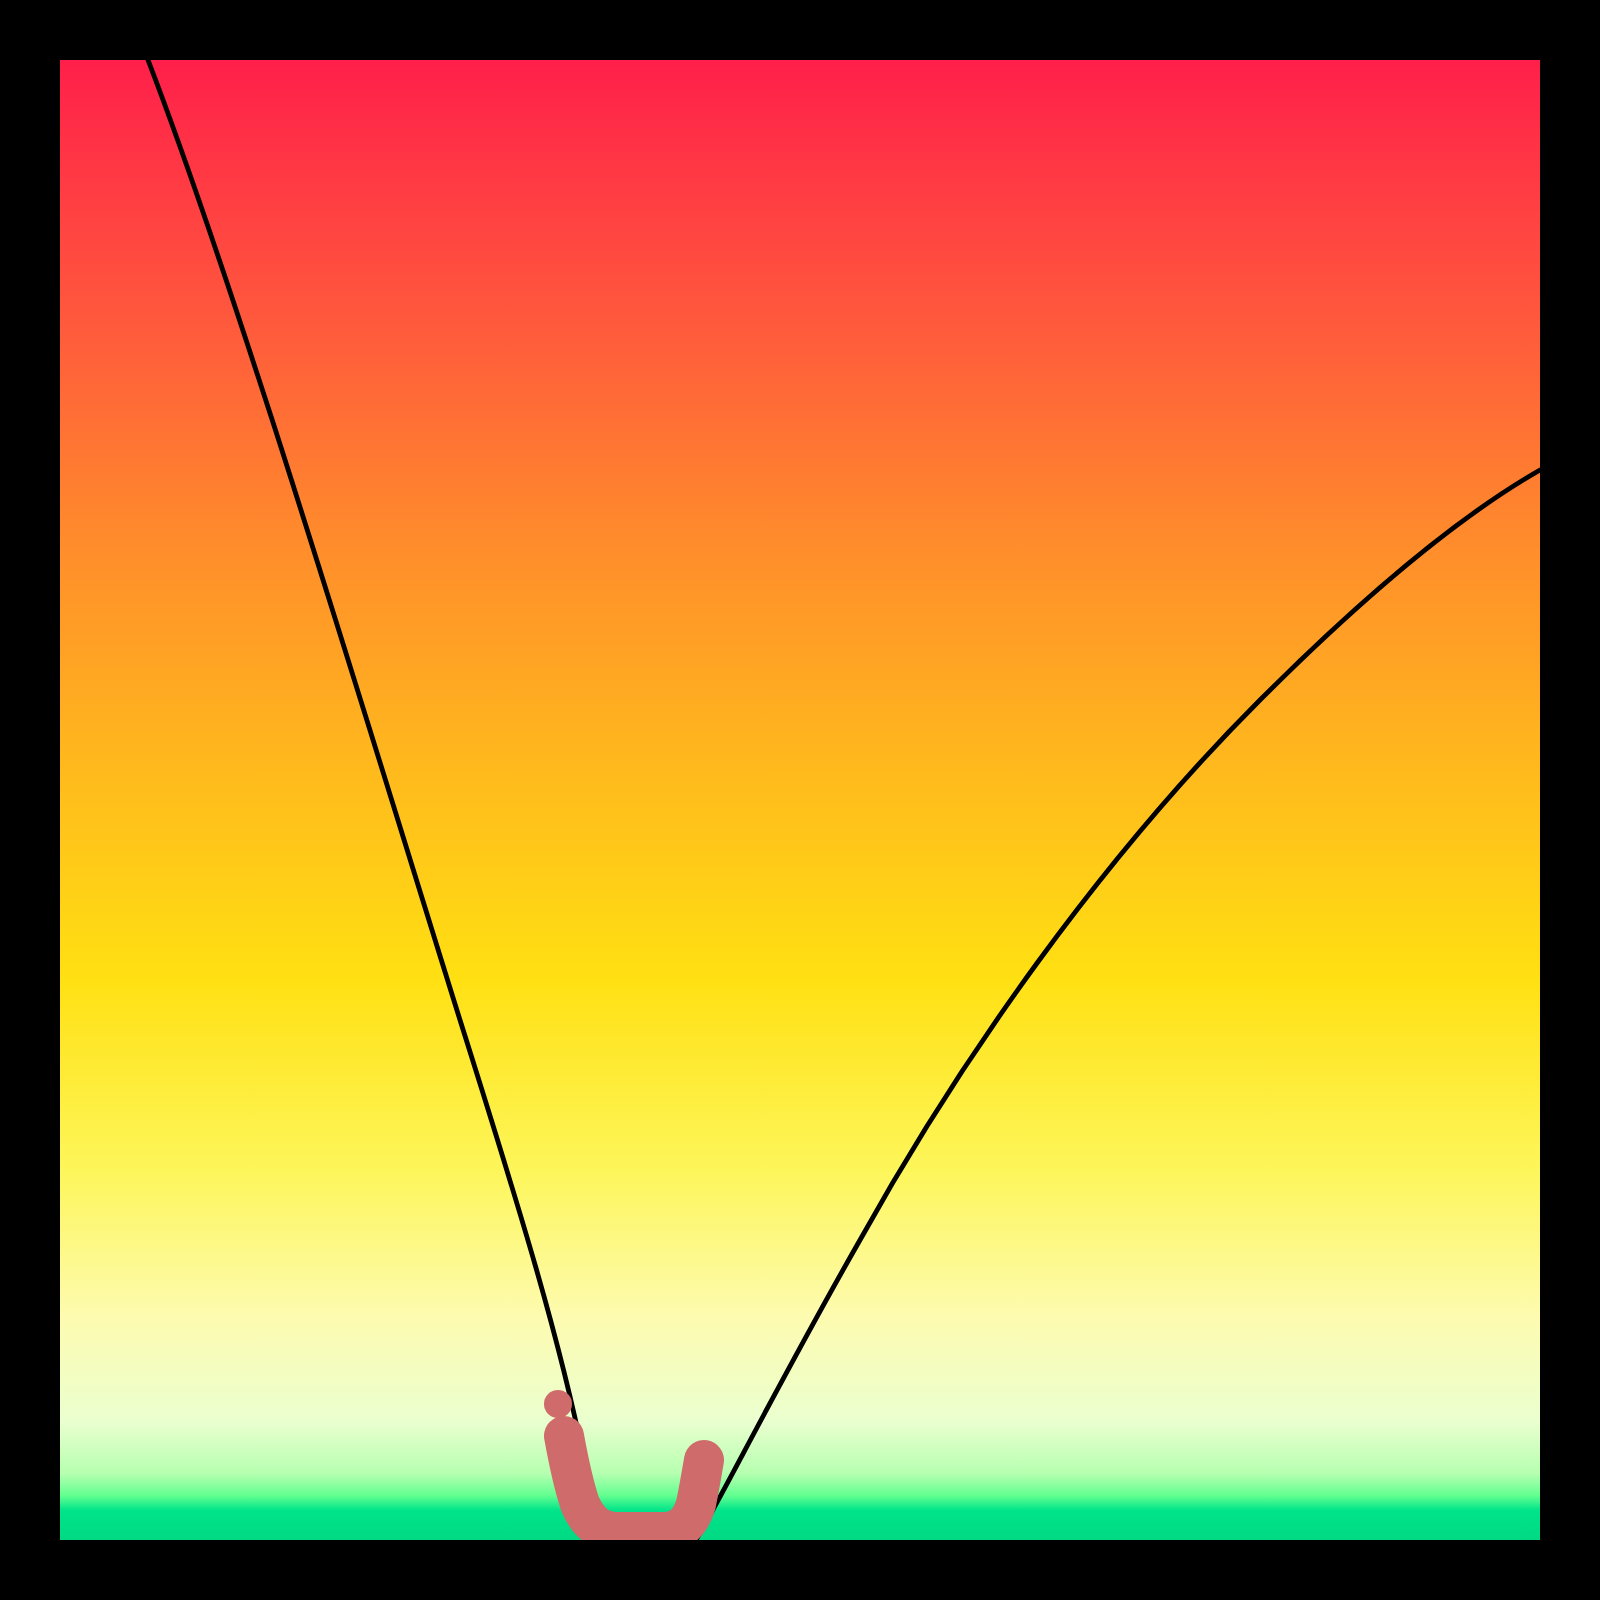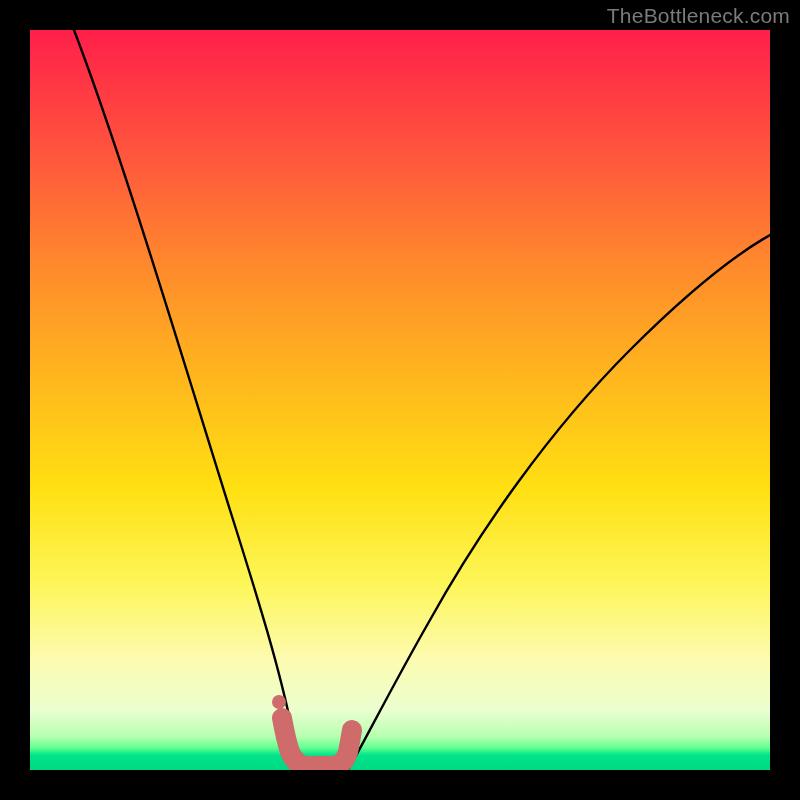--- a/index.html
+++ b/index.html
@@ -64,21 +64,20 @@
     letter-spacing: 0.2px;
     font-weight: 400;
     user-select: none;
   }
 </style>
 </head>
 <body>
 
 <div class="frame">
 
-  <div class="watermark">TheBottleneck.com</div>
 
   <div class="plot-area">
     <div class="gradient"></div>
 
     <svg class="curves" viewBox="0 0 740 740" preserveAspectRatio="none">
 
       <path d="M 44 0
                C 90 120, 150 320, 200 480
                C 230 575, 250 640, 262 700
                C 266 720, 269 732, 272 740" fill="none" stroke="#000" stroke-width="2.4" stroke-linecap="round"></path>

